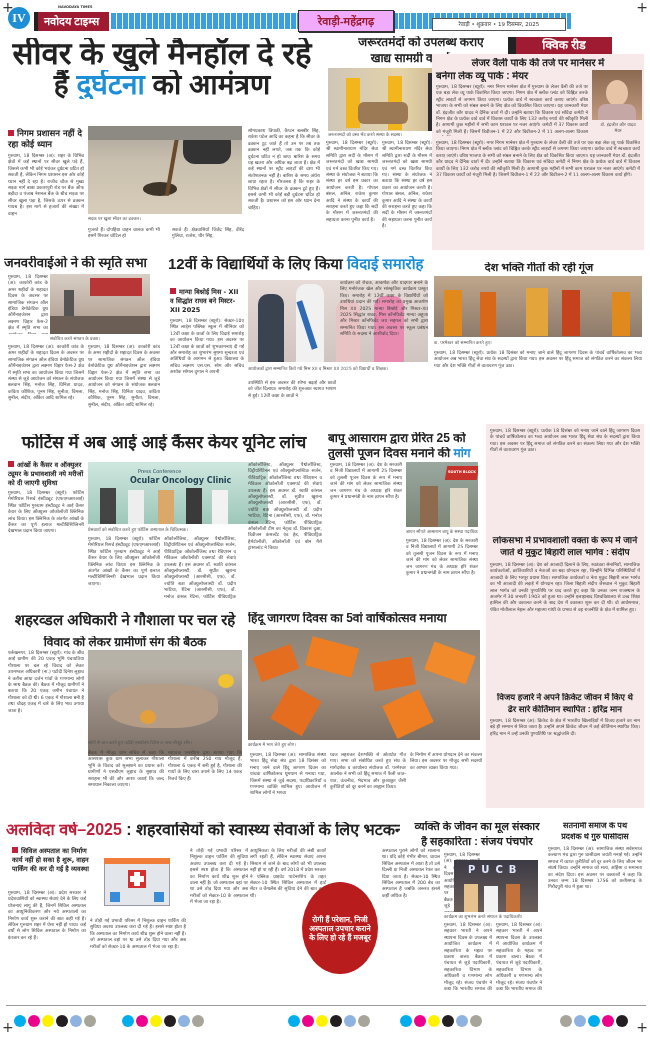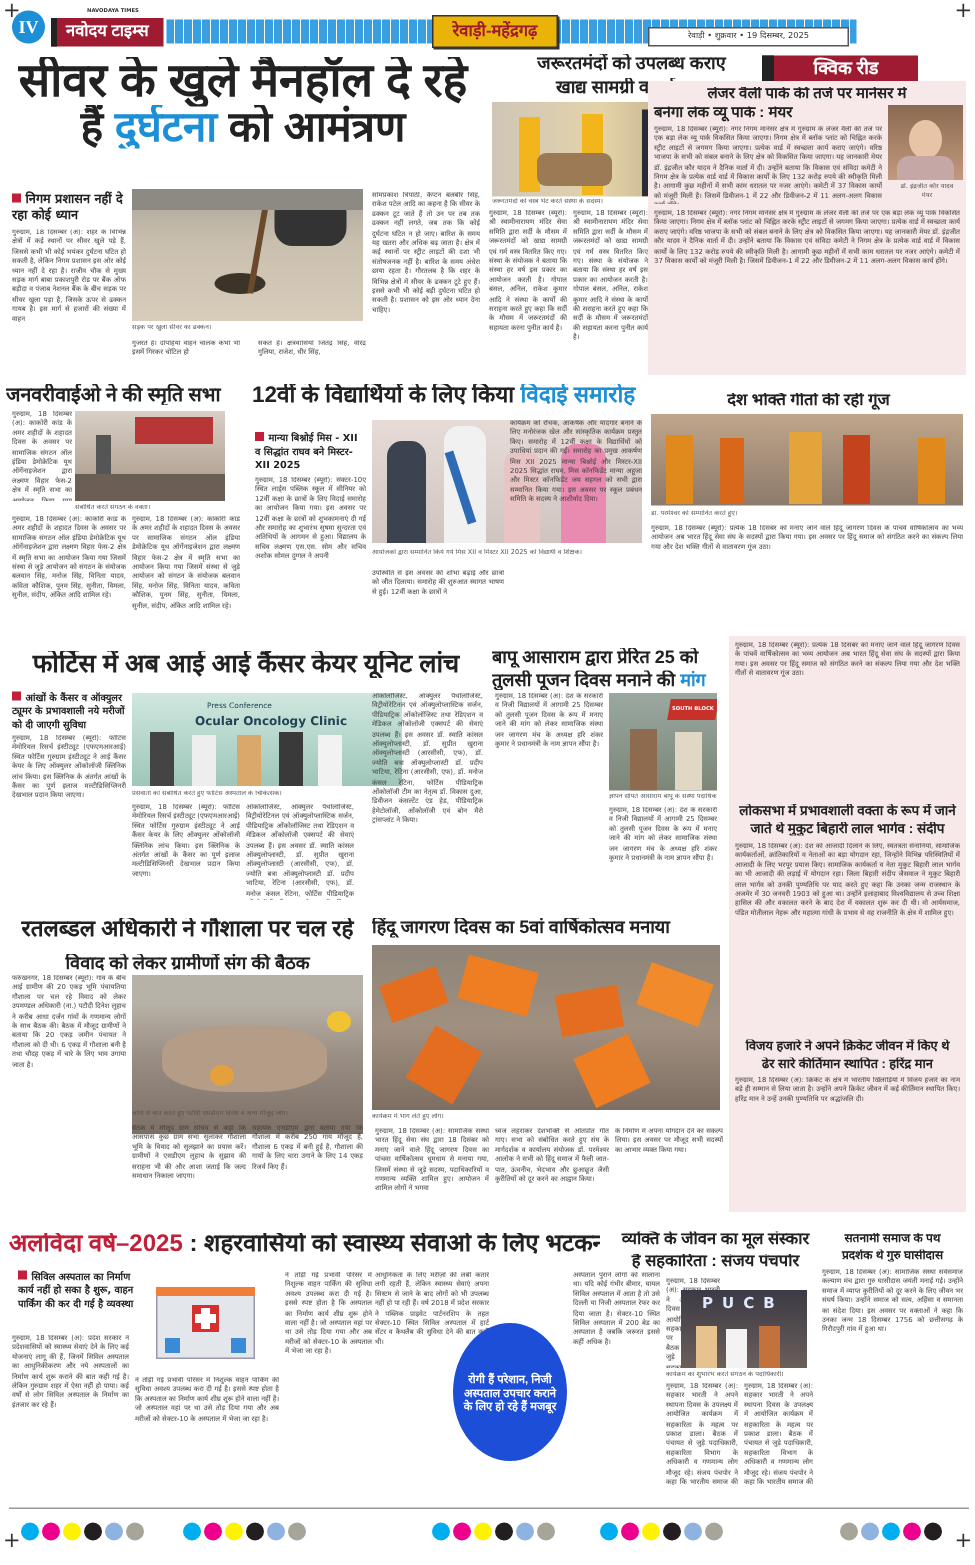--- a/index.html
+++ b/index.html
@@ -23,21 +23,21 @@
 <div class="regmark" style="left:2px;top:0px">+</div>
 <div class="regmark" style="right:2px;top:0px">+</div>
 
 <div class="abs" style="left:8px;top:5px;width:642px;height:26px">
   <div class="abs" style="left:0;top:2px;width:22px;height:22px;border-radius:50%;background:#1d8fd6;color:#fff;font-weight:bold;font-size:12px;line-height:22px;text-align:center;font-family:'Liberation Serif',serif">IV</div>
   <div class="abs" style="left:50px;top:0px;font-size:3.5px;color:#333;font-weight:bold">NAVODAYA TIMES</div>
   <div class="abs" style="left:26px;top:7px;width:75px;height:19px;background:#9e1b32;border-left:4px solid #222">
     <span style="display:block;color:#fff;font-weight:bold;font-size:11px;line-height:19px;padding-left:6px;font-family:'Liberation Sans',sans-serif">नवोदय टाइम्स</span>
   </div>
   <div class="abs stripes" style="left:103px;top:8px;width:460px;height:16px"></div>
-  <div class="abs" style="left:280px;top:5px;width:84px;height:22px;background:#eab308;border:1px solid #333;box-shadow:1px 1px 0 #333">
+  <div class="abs" style="left:290px;top:5px;width:96px;height:22px;background:#f0abfc;border:1px solid #333;box-shadow:1px 1px 0 #333">
     <span style="display:block;text-align:center;color:#9e1b32;font-weight:bold;font-size:11px;line-height:20px;font-family:'Liberation Sans',sans-serif">रेवाड़ी-महेंद्रगढ़</span>
   </div>
   <div class="abs" style="left:424px;top:13px;width:134px;height:13px;border:1px solid #555;background:#fff">
     <span style="display:block;font-size:5.5px;line-height:11px;text-align:center;color:#333">रेवाड़ी • शुक्रवार • 19 दिसम्बर, 2025</span>
   </div>
 </div>
 
 <div class="abs hl" style="left:6px;top:38px;width:312px;font-size:31px">सीवर के खुले मैनहॉल दे रहे</div>
 <div class="abs hl" style="left:6px;top:70px;width:312px;font-size:28px">
   <span>हैं</span>
@@ -158,21 +158,21 @@
 
 <div class="abs pink" style="left:486px;top:424px;width:158px;height:384px"></div>
 <div class="abs txt" style="left:490px;top:428px;width:150px;height:102px">गुरुग्राम, 18 दिसम्बर (ब्यूरो): प्रत्येक 18 दिसंबर को मनाए जाने वाले हिंदू जागरण दिवस के पांचवें वार्षिकोत्सव का भव्य आयोजन अब भारत हिंदू सेवा संघ के सदस्यों द्वारा किया गया। इस अवसर पर हिंदू समाज को संगठित करने का संकल्प लिया गया और देश भक्ति गीतों से वातावरण गूंज उठा।</div>
 <div class="abs hl" style="left:486px;top:536px;width:158px;font-size:9px">लोकसभा में प्रभावशाली वक्ता के रूप में जाने</div>
 <div class="abs hl" style="left:486px;top:548px;width:158px;font-size:9px">जाते थे मुकुट बिहारी लाल भार्गव : संदीप</div>
 <div class="abs txt" style="left:490px;top:562px;width:150px;height:128px">गुरुग्राम, 18 दिसम्बर (अ): देश को आजादी दिलाने के लिए, स्वतंत्रता सेनानियों, सामाजिक कार्यकर्ताओं, क्रांतिकारियों व नेताओं का बड़ा योगदान रहा, जिन्होंने विभिन्न परिस्थितियों में आजादी के लिए भरपूर प्रयास किए। सामाजिक कार्यकर्ता व नेता मुकुट बिहारी लाल भार्गव का भी आजादी की लड़ाई में योगदान रहा। जिला बिहारी संदीप जैसवाल ने मुकुट बिहारी लाल भार्गव को उनकी पुण्यतिथि पर याद करते हुए कहा कि उनका जन्म राजस्थान के अजमेर में 30 जनवरी 1903 को हुआ था। उन्होंने इलाहाबाद विश्वविद्यालय से उच्च शिक्षा हासिल की और वकालत करने के बाद देश में वकालत शुरू कर दी थी। वो आर्यसमाज, पंडित मोतीलाल नेहरू और महात्मा गांधी के प्रभाव से वह राजनीति के क्षेत्र में शामिल हुए।</div>
 <div class="abs hl" style="left:486px;top:693px;width:158px;font-size:8.5px">विजय हजारे ने अपने क्रिकेट जीवन में किए थे</div>
 <div class="abs hl" style="left:486px;top:705px;width:158px;font-size:8.5px">ढेर सारे कीर्तिमान स्थापित : हरिंद्र मान</div>
 <div class="abs txt" style="left:490px;top:718px;width:150px;height:88px">गुरुग्राम, 18 दिसम्बर (अ): क्रिकेट के क्षेत्र में भारतीय खिलाड़ियों में विजय हजारे का नाम बड़े ही सम्मान से लिया जाता है। उन्होंने अपने क्रिकेट जीवन में कई कीर्तिमान स्थापित किए। हरिंद्र मान ने उन्हें उनकी पुण्यतिथि पर श्रद्धांजलि दी।</div>
 
-<div class="abs hl" style="left:4px;top:612px;width:242px;font-size:15px">रतलब्डल अधिकारी ने गौशाला पर चल रहे</div>
+<div class="abs hl" style="left:4px;top:612px;width:242px;font-size:15px">शहरव्डल अधिकारी ने गौशाला पर चल रहे</div>
 <div class="abs hl" style="left:4px;top:636px;width:242px;font-size:12px">विवाद को लेकर ग्रामीणों संग की बैठक</div>
 <div class="abs txt" style="left:8px;top:650px;width:76px;height:160px">फर्रुखनगर, 18 दिसम्बर (ब्यूरो): गांव के बीच आई ग्रामीण की 20 एकड़ भूमि पंचायतिया गौशाला पर चल रहे विवाद को लेकर उपमण्डल अधिकारी (ना.) पटौदी दिनेश लुहाच ने करीब आधा दर्जन गांवों के गणमान्य लोगों के साथ बैठक की। बैठक में मौजूद ग्रामीणों ने बताया कि 20 एकड़ जमीन पंचायत ने गौशाला को दी थी। 6 एकड़ में गौशाला बनी है तथा चौदह एकड़ में चारे के लिए भाव उगाया जाता है।</div>
 <div class="abs photo" style="left:88px;top:650px;width:154px;height:106px;background:linear-gradient(180deg,#c9c3b8,#9a8f85 50%,#7c6f65)">
   <div style="position:absolute;left:0;top:0;width:154px;height:20px;background:#b7b2a8"></div>
   <div style="position:absolute;left:20px;top:34px;width:110px;height:44px;border-radius:40%;background:#b49c86"></div>
   <div style="position:absolute;left:52px;top:60px;width:16px;height:14px;border-radius:50%;background:#e4a13b"></div>
   <div style="position:absolute;left:130px;top:24px;width:16px;height:14px;border-radius:50%;background:#f1c232"></div>
 </div>
 <div class="abs cap" style="left:88px;top:740px;width:154px">लोगों से बात करते हुए पटौदी एसडीएम दिनेश व अन्य मौजूद लोग।</div>
 <div class="abs txt" style="left:88px;top:750px;width:76px;height:60px">बैठक में मौजूद ग्राम सचिव से कहा कि आसपास कुछ ग्राम सभा सुलाकर गौशाला भूमि के विवाद को सुलझाने का प्रयास करें। ग्रामीणों ने एसडीएम लुहाच के सुझाव की सराहना भी की और आशा जताई कि जल्द समाधान निकाला जाएगा।</div>
@@ -202,21 +202,21 @@
   <div style="position:absolute;left:14px;top:10px;width:66px;height:6px;background:#f07d3a"></div>
   <div style="position:absolute;left:38px;top:22px;width:18px;height:18px;background:#d62f2f"></div>
   <div style="position:absolute;left:44px;top:24px;width:6px;height:14px;background:#fff"></div>
   <div style="position:absolute;left:40px;top:28px;width:14px;height:6px;background:#fff"></div>
   <div style="position:absolute;left:20px;top:44px;width:10px;height:10px;background:#3a8bd6"></div>
   <div style="position:absolute;left:64px;top:44px;width:10px;height:10px;background:#3a8bd6"></div>
 </div>
 <div class="abs txt" style="left:90px;top:918px;width:96px;height:72px">ने तोड़ी गई प्रभावी परिसर में निशुल्क वाहन पार्किंग की सुविधा अवश्य उपलब्ध करा दी गई है। इससे स्पष्ट होता है कि अस्पताल का निर्माण कार्य शीघ्र शुरू होने वाला नहीं है। जो अस्पताल वहां पर था उसे तोड़ दिया गया और अब मरीजों को सेक्टर-10 के अस्पताल में भेजा जा रहा है।</div>
 <div class="abs txt" style="left:190px;top:848px;width:58px;height:142px">ने तोड़ी गई प्रभावी परिसर में निशुल्क वाहन पार्किंग की सुविधा अवश्य उपलब्ध करा दी गई है। इससे स्पष्ट होता है कि अस्पताल का निर्माण कार्य शीघ्र शुरू होने वाला नहीं है। जो अस्पताल वहां पर था उसे तोड़ दिया गया और अब मरीजों को सेक्टर-10 के अस्पताल में भेजा जा रहा है।</div>
 <div class="abs txt" style="left:250px;top:848px;width:76px;height:142px">आधुनिकता के लिए मरीज़ों की लंबी कतारें लगी रहती हैं, लेकिन स्वास्थ्य सेवाएं अपना सिस्टम से जाने के बाद लोगों को भी उपलब्ध नहीं हो पा रही हैं। वर्ष 2018 में प्रदेश सरकार ने पब्लिक प्राइवेट पार्टनरशिप के तहत सेक्टर-10 स्थित सिविल अस्पताल में हार्ट सेंटर व कैथलैब की सुविधा देने की बात कही थी।</div>
-<div class="abs" style="left:302px;top:882px;width:76px;height:92px;border-radius:50%;background:#1d4ed8;display:flex;align-items:center;justify-content:center;padding:6px">
+<div class="abs" style="left:302px;top:882px;width:76px;height:92px;border-radius:50%;background:#b91c1c;display:flex;align-items:center;justify-content:center;padding:6px">
   <span style="color:#fff;font-weight:bold;font-size:7.5px;line-height:9px;text-align:center;font-family:'Liberation Sans',sans-serif">रोगी हैं परेशान, निजी अस्पताल उपचार कराने के लिए हो रहे हैं मजबूर</span>
 </div>
 <div class="abs txt" style="left:382px;top:848px;width:58px;height:142px">अस्पताल पुराने लोगों को सालाना था। यदि कोई गंभीर बीमार, घायल सिविल अस्पताल में आता है तो उसे दिल्ली या निजी अस्पताल रेफर कर दिया जाता है। सेक्टर-10 स्थित सिविल अस्पताल में 200 बेड का अस्पताल है जबकि जरूरत इससे कहीं अधिक है।</div>
 
 <div class="abs hl" style="left:402px;top:821px;width:150px;font-size:11px">व्यक्ति के जीवन का मूल संस्कार</div>
 <div class="abs hl" style="left:402px;top:836px;width:150px;font-size:11px">है सहकारिता : संजय पंचपोर</div>
 <div class="abs txt" style="left:444px;top:852px;width:36px;height:60px">गुरुग्राम, 18 दिसम्बर (अ): सहकार भारती ने अपने स्थापना दिवस के उपलक्ष्य में आयोजित कार्यक्रम में सहकारिता के महत्व पर प्रकाश डाला। बैठक में पंचायत से जुड़े पदाधिकारी, सहकारिता विभाग के अधिकारी व गणमान्य लोग मौजूद रहे। संजय पंचपोर ने कहा कि भारतीय समाज की व्यवस्था का मूल आधार सहकारिता है।</div>
 <div class="abs photo" style="left:454px;top:860px;width:84px;height:52px;background:linear-gradient(180deg,#3c3a45,#6b5f5a)">
   <div style="position:absolute;left:14px;top:4px;font-size:10px;font-weight:bold;letter-spacing:6px;color:#dfe8ff">PUCB</div>
   <div style="position:absolute;left:10px;top:24px;width:14px;height:28px;background:#e6c28e"></div>

